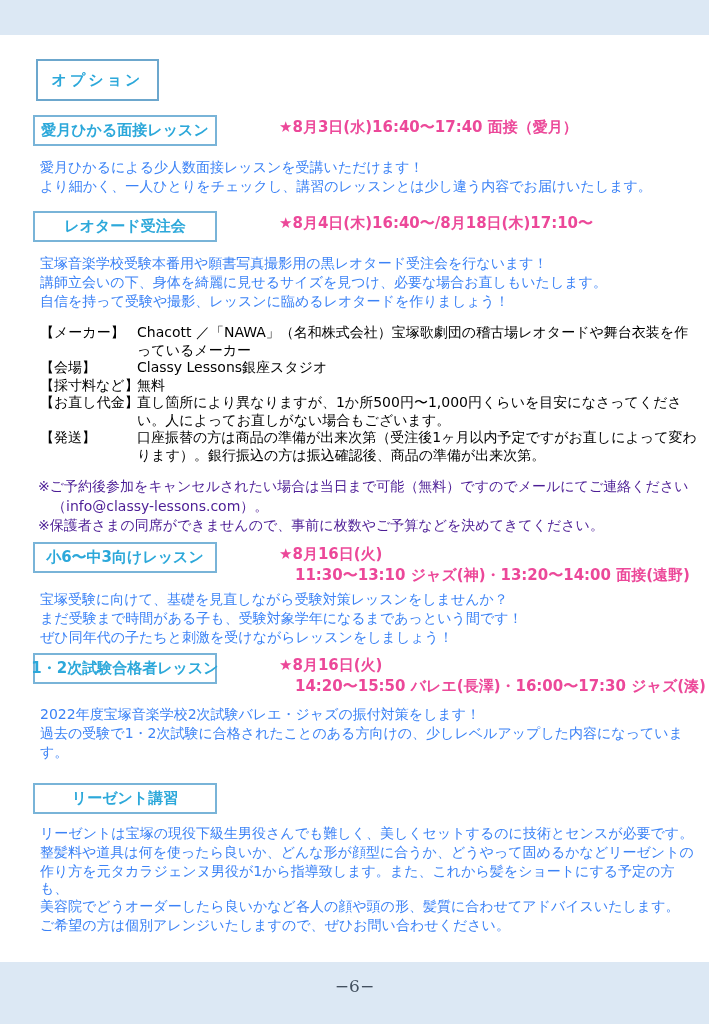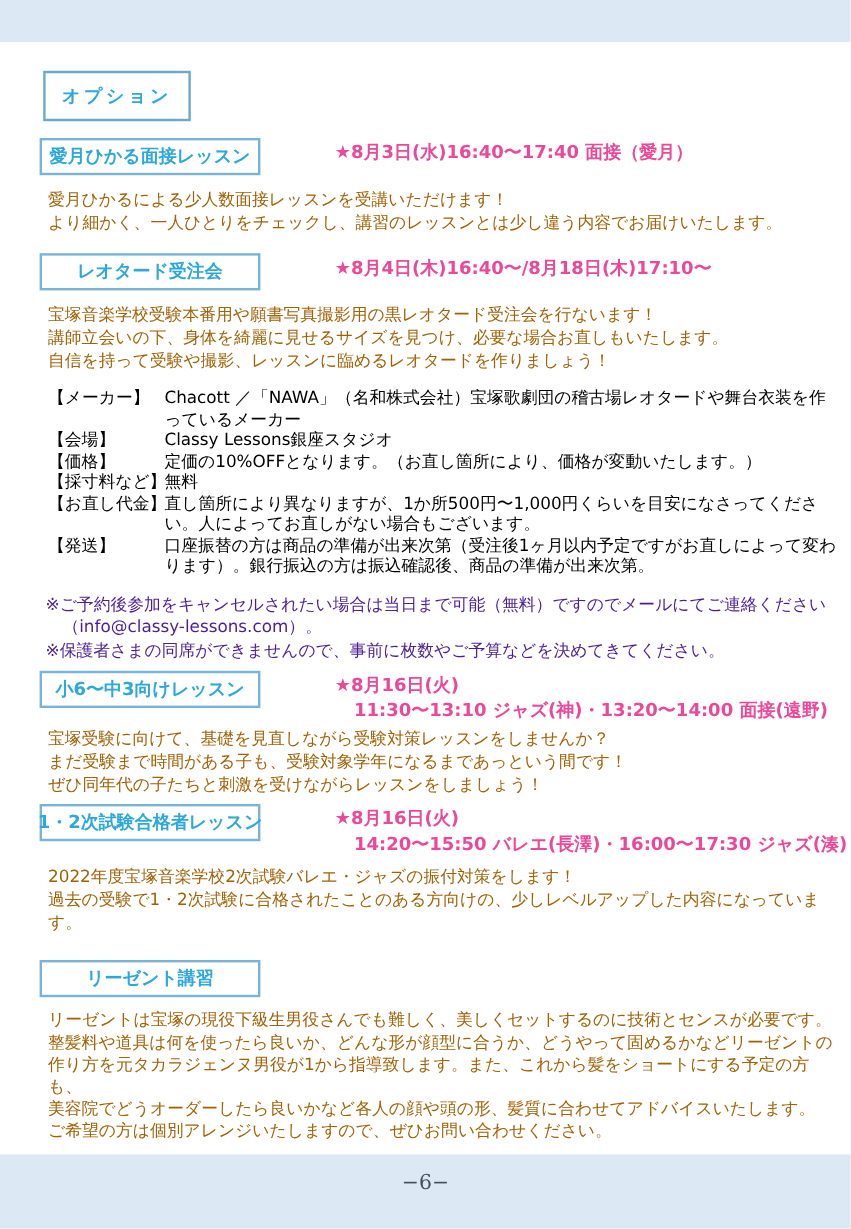--- a/index.html
+++ b/index.html
@@ -24,21 +24,21 @@
     display:flex;align-items:center;justify-content:center;background:#fff;padding:0 2px;
   }
   .sec-title{color:#2ca8da;font-weight:bold;font-size:15px;white-space:nowrap;}
   .sched{margin-left:13px;padding-top:2px;}
   .sched-line{
     color:#ec4899;font-weight:bold;font-size:15px;line-height:21px;
     text-underline-offset:3px;white-space:nowrap;margin-left:36px;
   }
   .sched-line.indent{padding-left:16px;}
 
-  .para{margin:12px 8px 0 40px;font-size:14px;color:#a16207;line-height:19px;}
+  .para{margin:12px 8px 0 40px;font-size:14px;color:#3b82f6;line-height:19px;}
   .bline{min-height:19px;}
 
   .details{margin:13px 8px 0 40px;font-size:14px;color:#000000;line-height:17.5px;}
   .drow{display:flex;}
   .dlabel{width:97px;flex-shrink:0;white-space:nowrap;}
   .dvalue{flex:1;}
 
   .notes{margin:13px 8px 0 38px;font-size:14px;color:#4c1d95;line-height:19.5px;}
   .note{padding-left:14px;text-indent:-14px;}
 
@@ -92,24 +92,20 @@
     </div>
 
     <div class="details">
       <div class="drow">
         <span class="dlabel">【メーカー】</span>
         <span class="dvalue">Chacott ／「NAWA」（名和株式会社）宝塚歌劇団の稽古場レオタードや舞台衣装を作っているメーカー</span>
       </div>
       <div class="drow">
         <span class="dlabel">【会場】</span>
         <span class="dvalue">Classy Lessons銀座スタジオ</span>
-      </div>
-      <div class="drow">
-        <span class="dlabel">【価格】</span>
-        <span class="dvalue">定価の10%OFFとなります。（お直し箇所により、価格が変動いたします。）</span>
       </div>
       <div class="drow">
         <span class="dlabel">【採寸料など】</span>
         <span class="dvalue">無料</span>
       </div>
       <div class="drow">
         <span class="dlabel">【お直し代金】</span>
         <span class="dvalue">直し箇所により異なりますが、1か所500円〜1,000円くらいを目安になさってください。人によってお直しがない場合もございます。</span>
       </div>
       <div class="drow">

